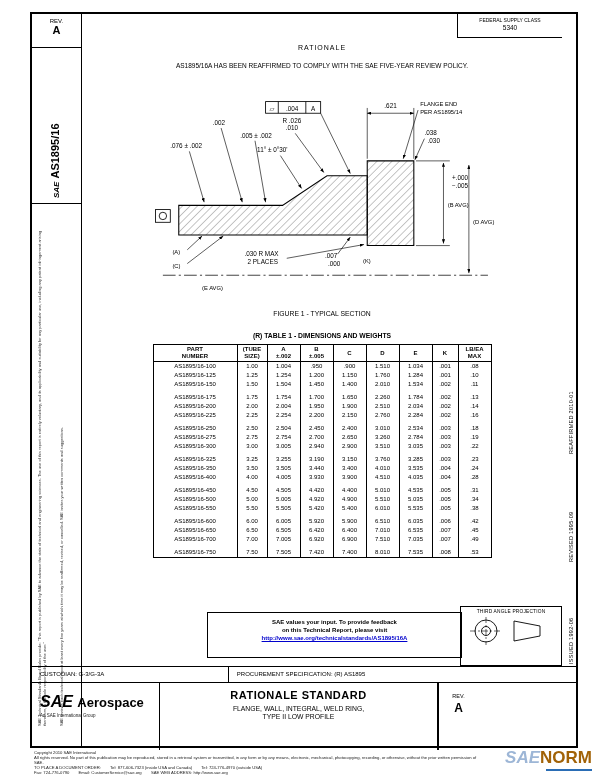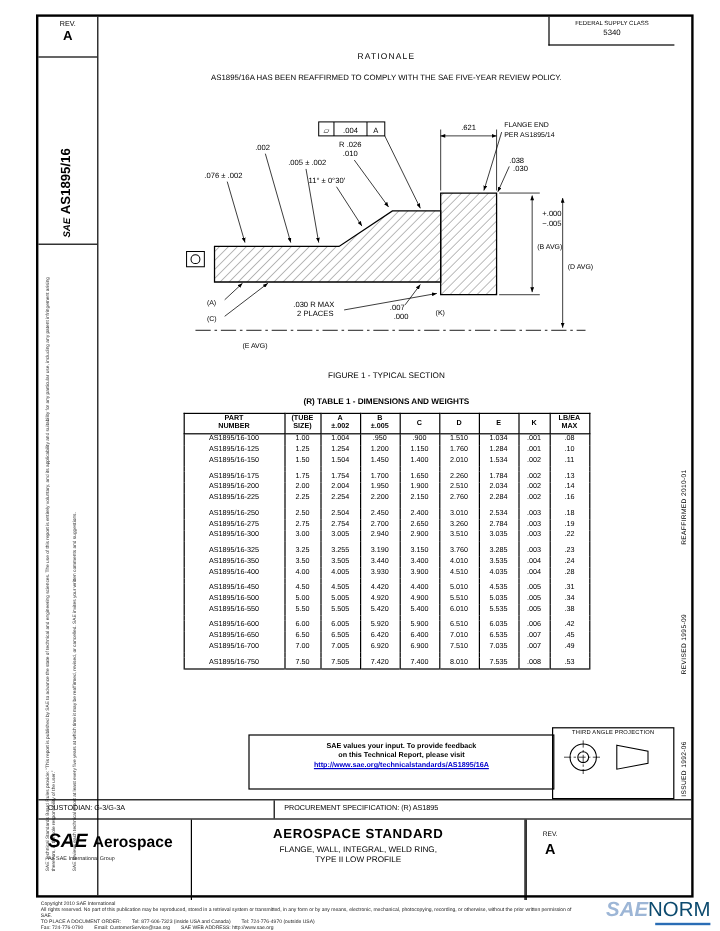--- a/index.html
+++ b/index.html
@@ -80,21 +80,21 @@
   .tb-col3 .subB .lbl { font-size:5.5px; }
   .tb-col3 .subB .val { font-size:12px; font-weight:bold; margin-top:2px; }
 
   
   .copy { position:absolute; left:34px; top:750px; width:445px; font-size:4.2px; line-height:5px; color:#222; }
   .copy span { margin-right:8px; }
 
   
   .watermark { position:absolute; right:8px; top:748px; text-align:right; }
   .watermark .p1 { font-style:italic; font-weight:bold; font-size:17px; color:#9db6d6; }
-  .watermark .p2 { font-weight:normal; font-size:17px; color:#0c4a6e; }
+  .watermark .p2 { font-weight:bold; font-size:17px; color:#a16207; }
   .watermark .bar { height:2px; width:46px; background:#2a6db5; margin-left:auto; margin-top:1px; }
 </style>
 </head>
 <body>
 
 <div id="page">
   <div class="frame">
 
     <div class="left-strip">
       <div class="rev-box">
@@ -543,21 +543,21 @@
       <div class="c2">PROCUREMENT SPECIFICATION: (R) AS1895</div>
     </div>
 
     <div class="title-block">
       <div class="tb-col1">
         <span class="sae">SAE</span>
         <span class="aero">Aerospace</span>
         <div class="sub">An SAE International Group</div>
       </div>
       <div class="tb-col2">
-        <div class="doctype">AEROSPACE STANDARD</div>
+        <div class="doctype">RATIONALE STANDARD</div>
         <div class="t1">FLANGE, WALL, INTEGRAL, WELD RING,</div>
         <div class="t2">TYPE II LOW PROFILE</div>
       </div>
       <div class="tb-col3">
         <div class="subB">
           <div class="lbl">REV.</div>
           <div class="val">A</div>
         </div>
       </div>
     </div>

